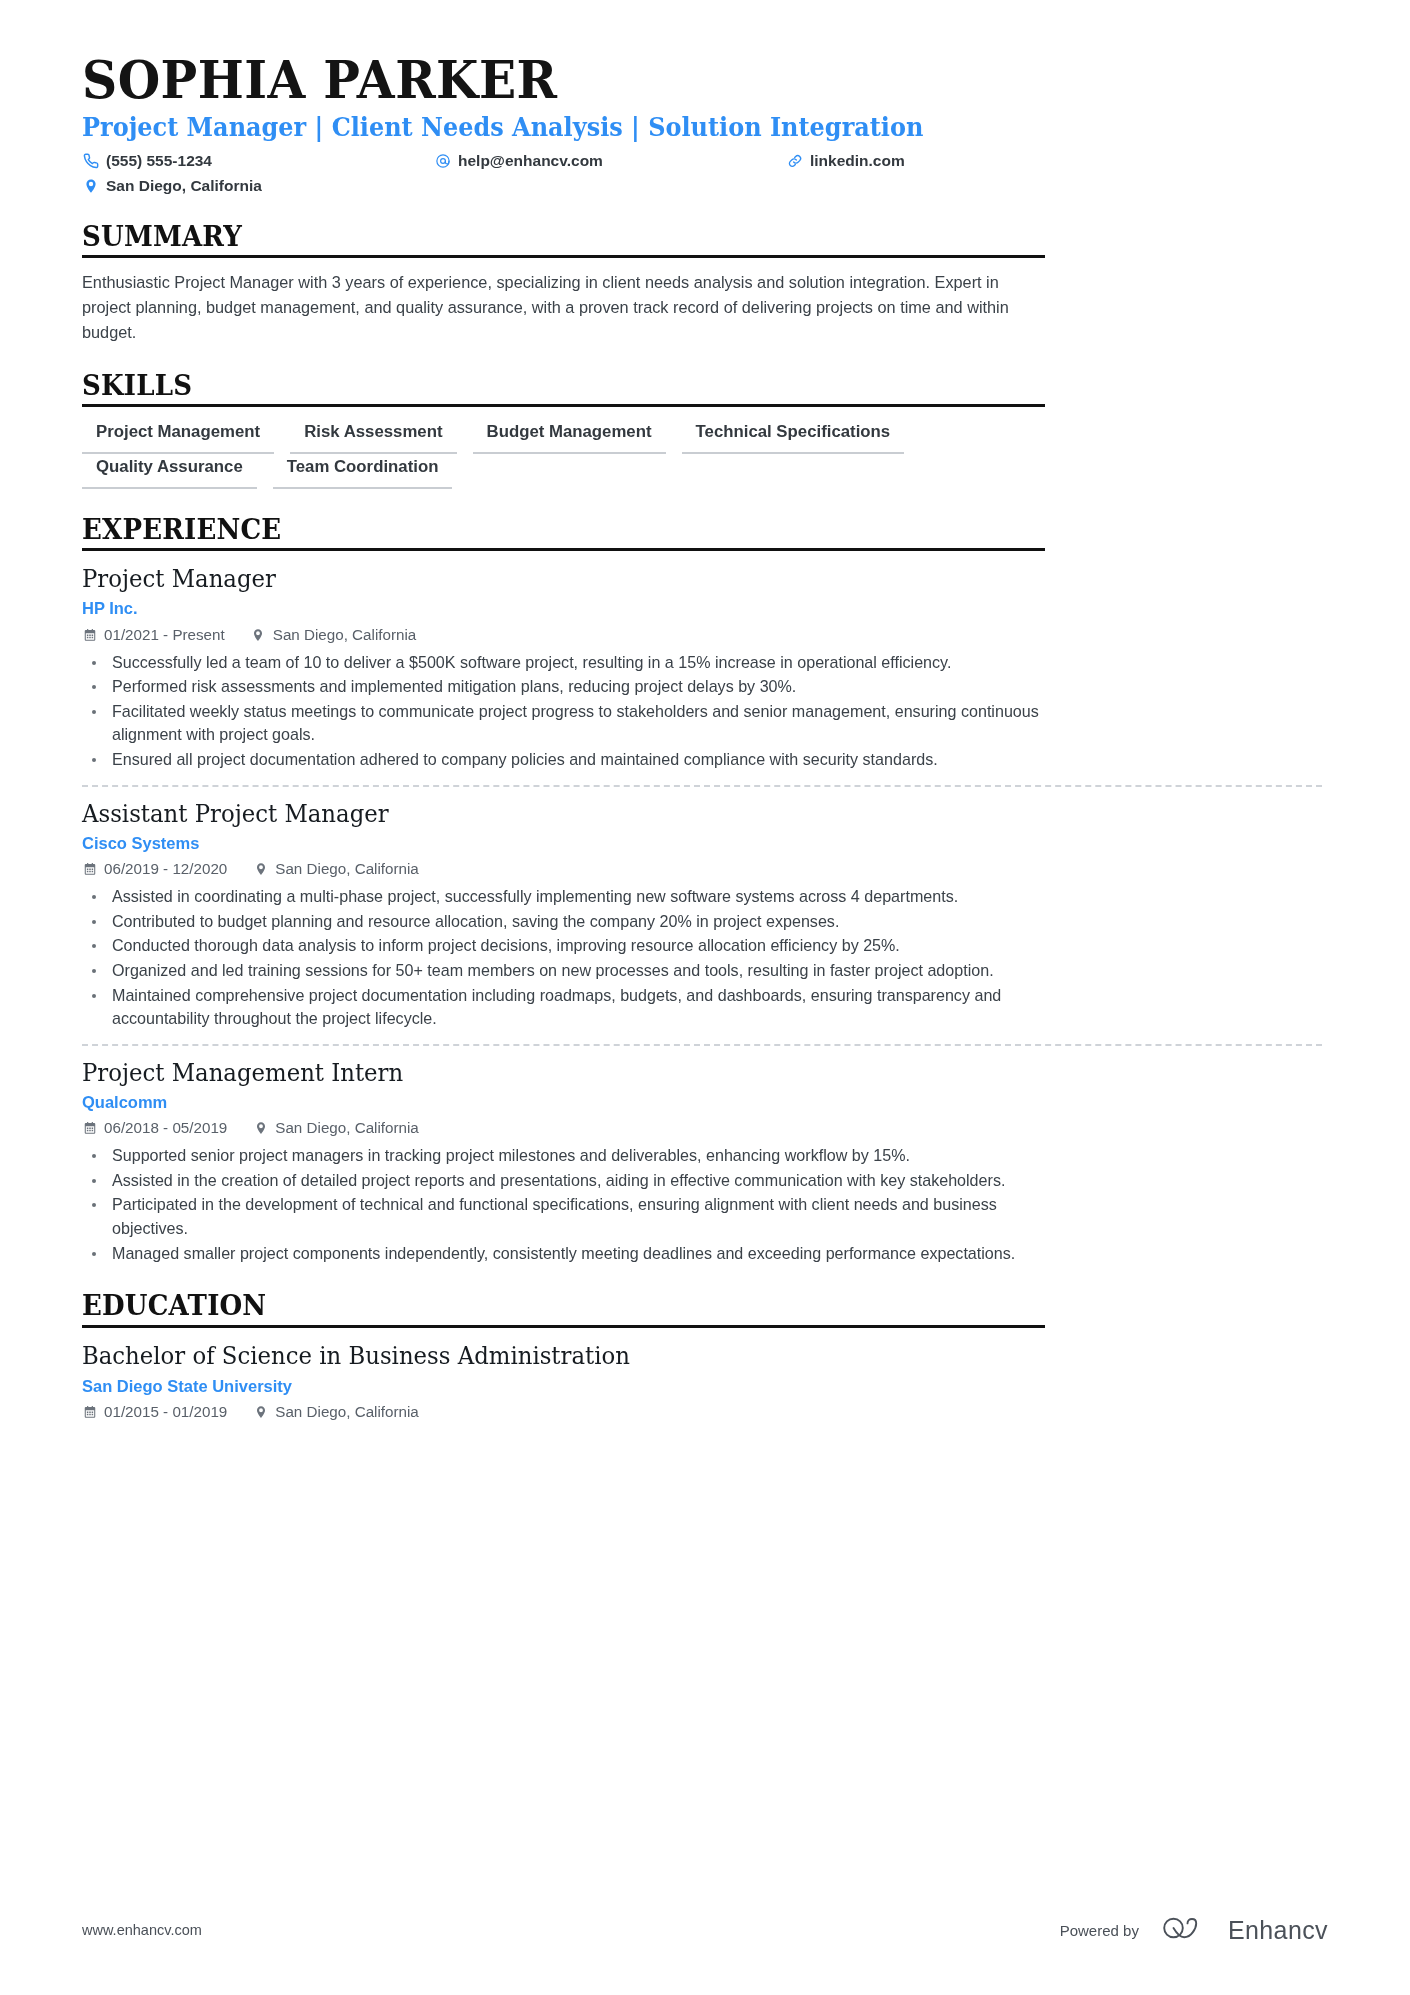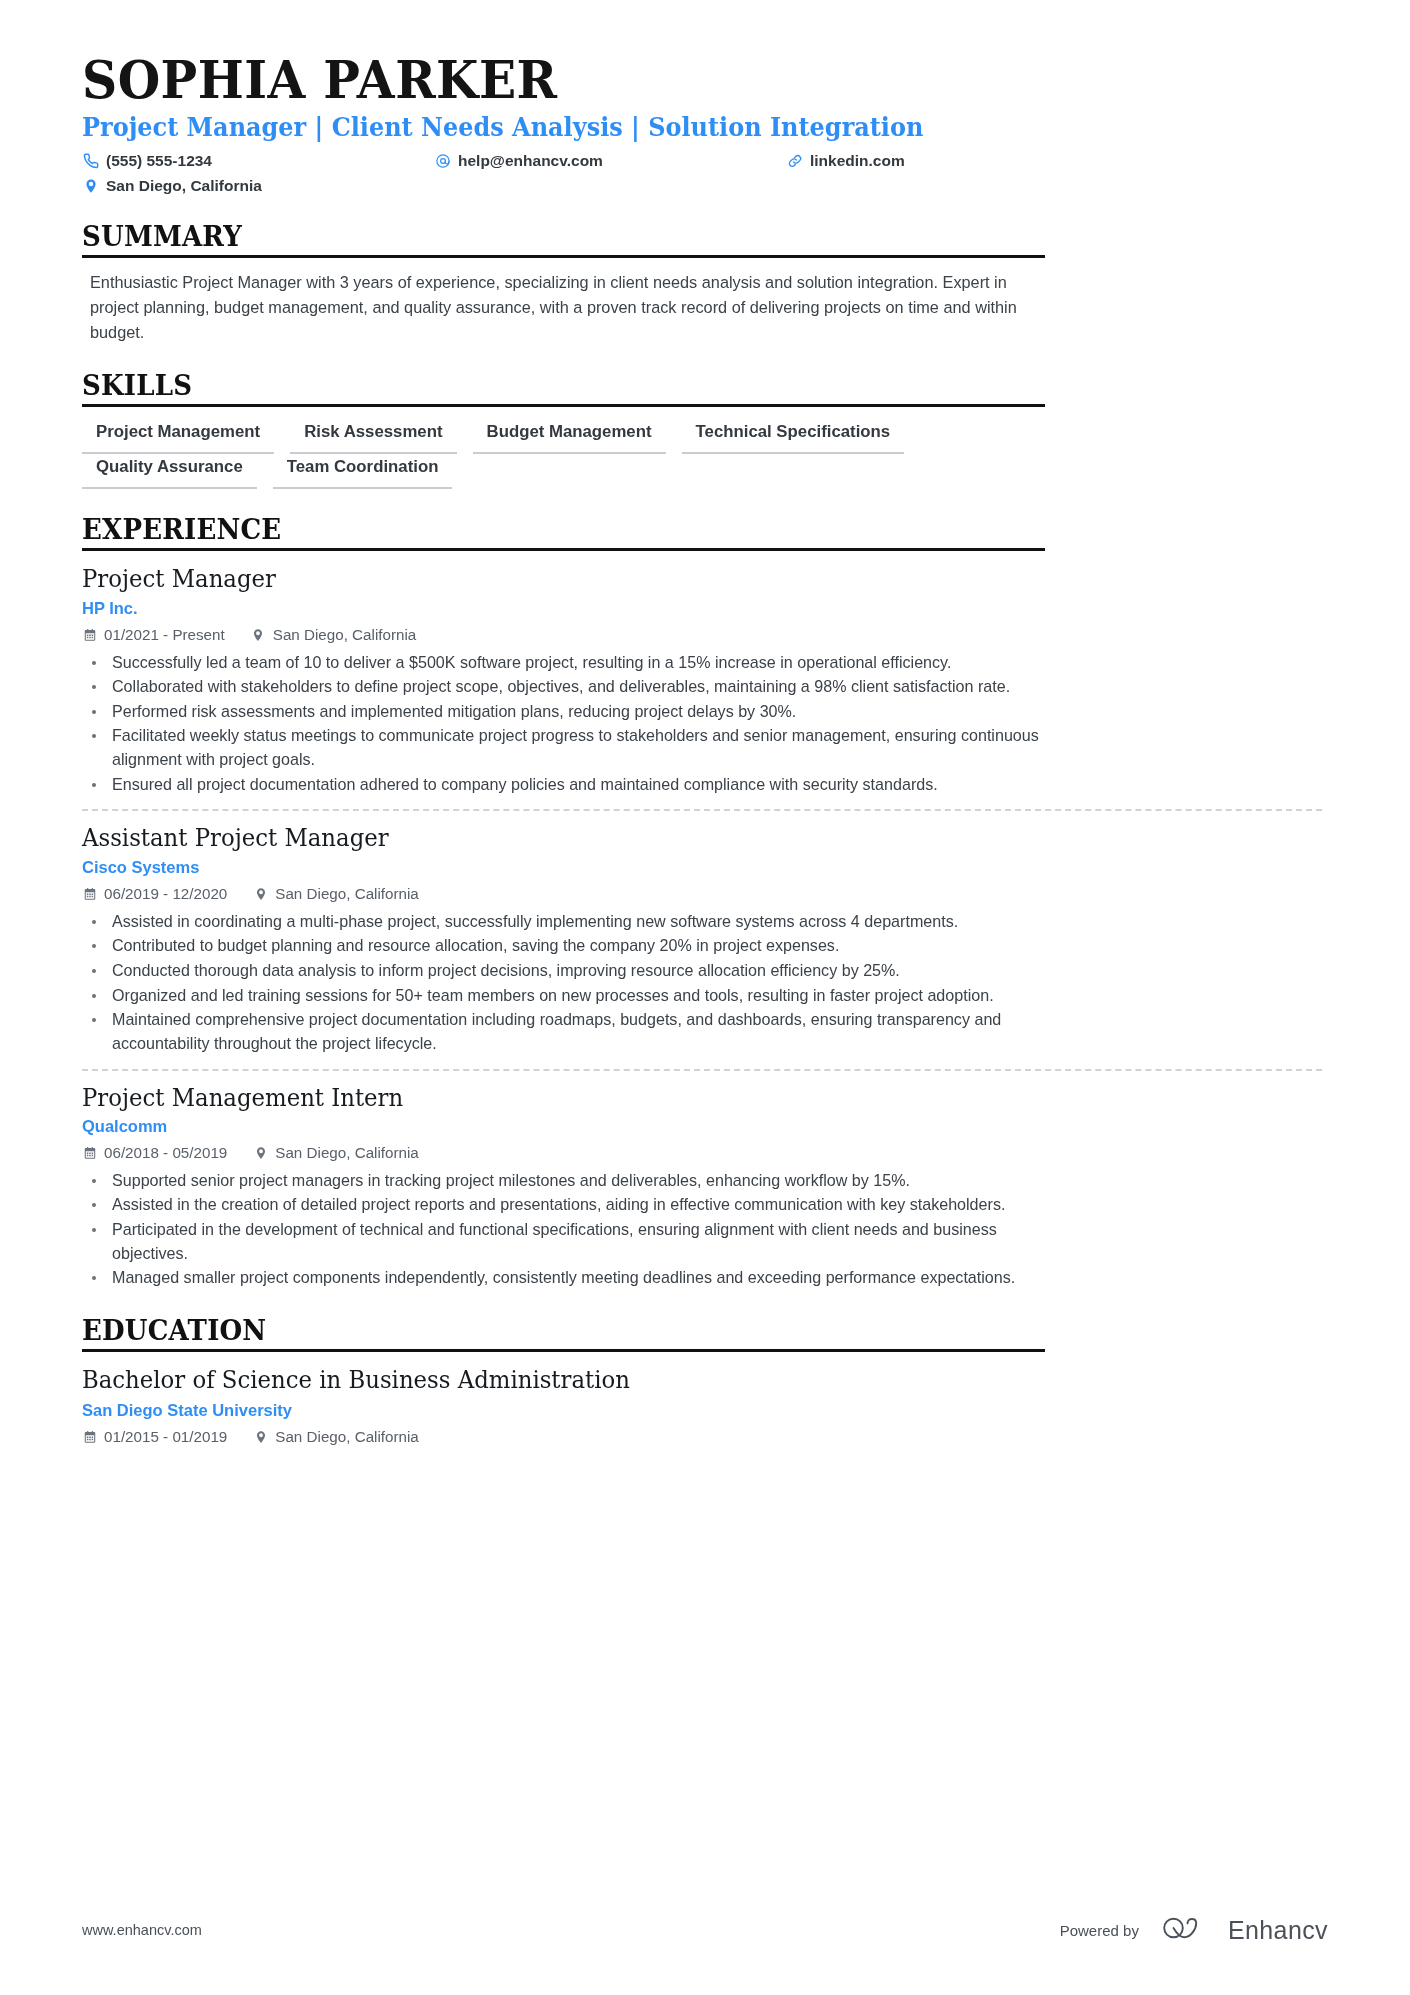--- a/index.html
+++ b/index.html
@@ -98,21 +98,21 @@
     margin-top: 3px;
     margin-bottom: 12px;
   }
 
   
   .summary-text {
     font-size: 16.3px;
     line-height: 1.52;
     color: #3b4249;
     width: 950px;
-    margin: 8px;
+    margin: 0;
   }
 
   
   .skills-wrap {
     display: flex;
     flex-wrap: wrap;
     width: 980px;
     margin-top: 4px;
   }
   .skill-chip {
@@ -333,21 +333,20 @@
           <span class="ic">
             <svg width="14" height="14" viewBox="0 0 24 24" fill="#6c737c">
                 <path d="M12 2.2c-3.8 0-6.9 3-6.9 6.8 0 5 6.2 12.4 6.5 12.7.2.2.6.2.8 0 .3-.3 6.5-7.7 6.5-12.7 0-3.8-3.1-6.8-6.9-6.8zm0 10.1a3.3 3.3 0 1 1 0-6.6 3.3 3.3 0 0 1 0 6.6z"></path>
               </svg>
           </span>
           <span>San Diego, California</span>
         </div>
       </div>
       <ul class="bullets">
         <li>Successfully led a team of 10 to deliver a $500K software project, resulting in a 15% increase in operational efficiency.</li>
-        <li>Collaborated with stakeholders to define project scope, objectives, and deliverables, maintaining a 98% client satisfaction rate.</li>
         <li>Performed risk assessments and implemented mitigation plans, reducing project delays by 30%.</li>
         <li>Facilitated weekly status meetings to communicate project progress to stakeholders and senior management, ensuring continuous alignment with project goals.</li>
         <li>Ensured all project documentation adhered to company policies and maintained compliance with security standards.</li>
       </ul>
     </div>
 
     <div class="entry">
       <div class="entry-title">Assistant Project Manager</div>
       <div class="entry-org">Cisco Systems</div>
       <div class="meta-row">

